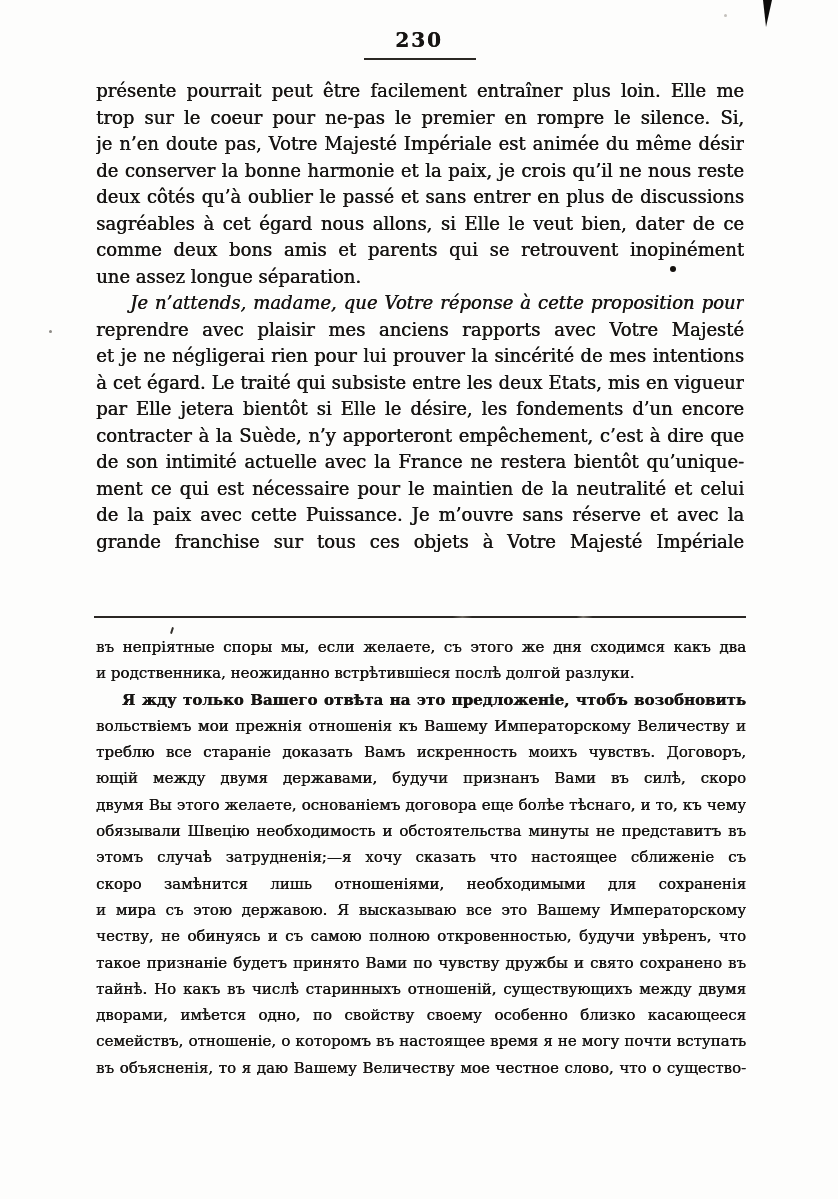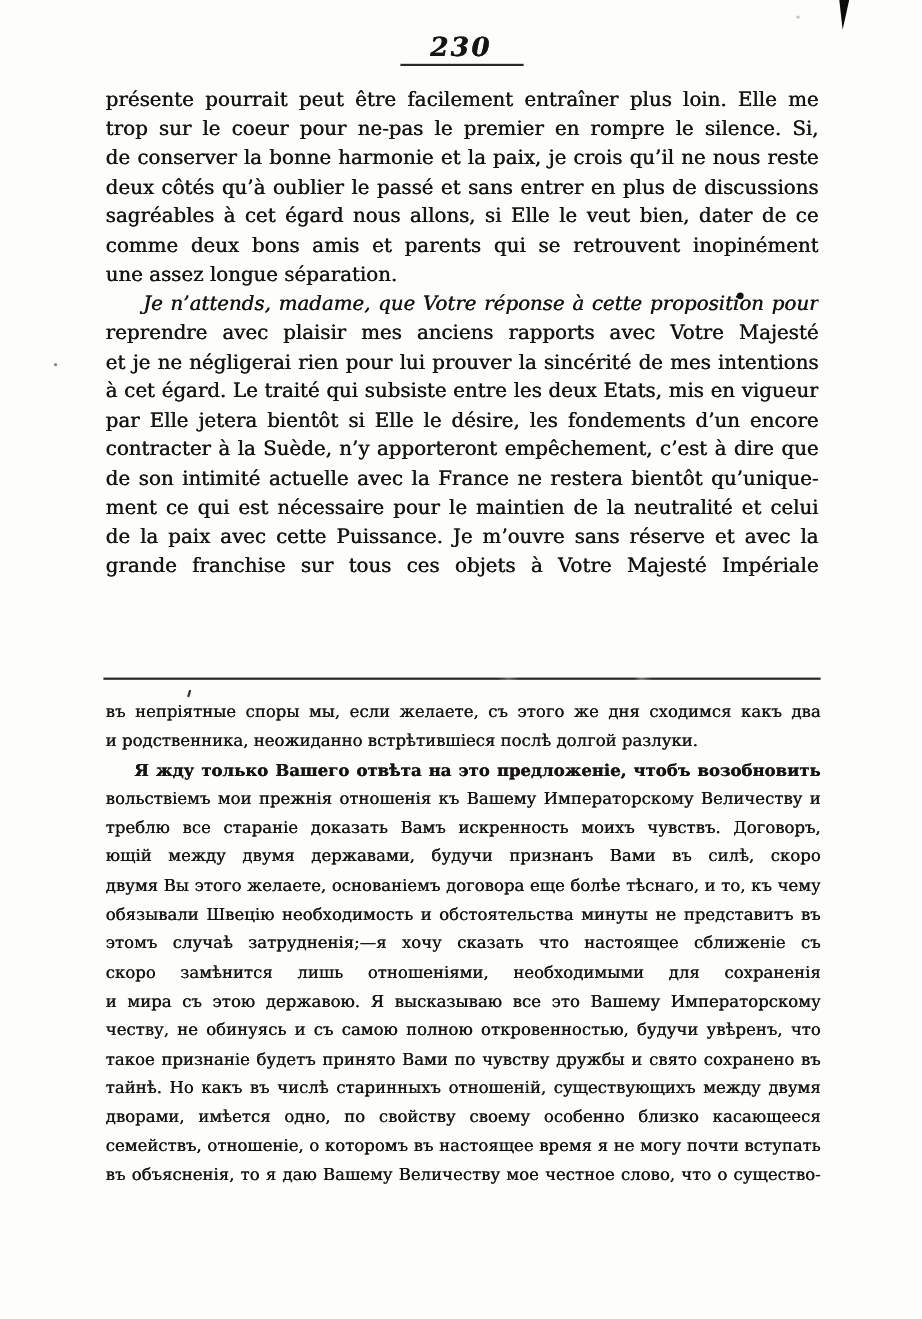--- a/index.html
+++ b/index.html
@@ -17,25 +17,24 @@
   }
 
   
   .page-number-wrap {
     position: absolute;
     top: 28px; left: 0;
     width: 838px;
     text-align: center;
   }
   .page-number {
-    font-size: 24px;
+    font-size: 20px;
     font-weight: bold;
     letter-spacing: 2px;
     text-shadow: 0.4px 0 0 currentColor;
-    font-style: italic;
   }
   .page-number-rule {
     position: absolute;
     top: 58px; left: 364px;
     width: 112px; height: 2px;
     background: #2b2824;
   }
 
   
   .text-section { position: absolute; left: 96px; }
@@ -129,20 +128,21 @@
 
   <div class="page-number-wrap">
     <span class="page-number">230</span>
   </div>
   <div class="page-number-rule"></div>
 
   <div class="text-section french-section" id="french-section">
       <div>
         <div class="text-line justified">présente pourrait peut être facilement entraîner plus loin. Elle me pèse</div>
         <div class="text-line justified">trop sur le coeur pour ne-pas le premier en rompre le silence. Si, comme</div>
+        <div class="text-line justified">je n’en doute pas, Votre Majesté Impériale est animée du même désir</div>
         <div class="text-line justified">de conserver la bonne harmonie et la paix, je crois qu’il ne nous reste des</div>
         <div class="text-line justified">deux côtés qu’à oublier le passé et sans entrer en plus de discussions dé-</div>
         <div class="text-line justified">sagréables à cet égard nous allons, si Elle le veut bien, dater de ce jour</div>
         <div class="text-line justified">comme deux bons amis et parents qui se retrouvent inopinément après</div>
         <div class="text-line">une assez longue séparation.</div>
       </div>
       <div>
         <div class="text-line justified indented">Je n’attends, madame, que Votre réponse à cette proposition pour</div>
         <div class="text-line justified">reprendre avec plaisir mes anciens rapports avec Votre Majesté Impériale</div>
         <div class="text-line justified">et je ne négligerai rien pour lui prouver la sincérité de mes intentions</div>

